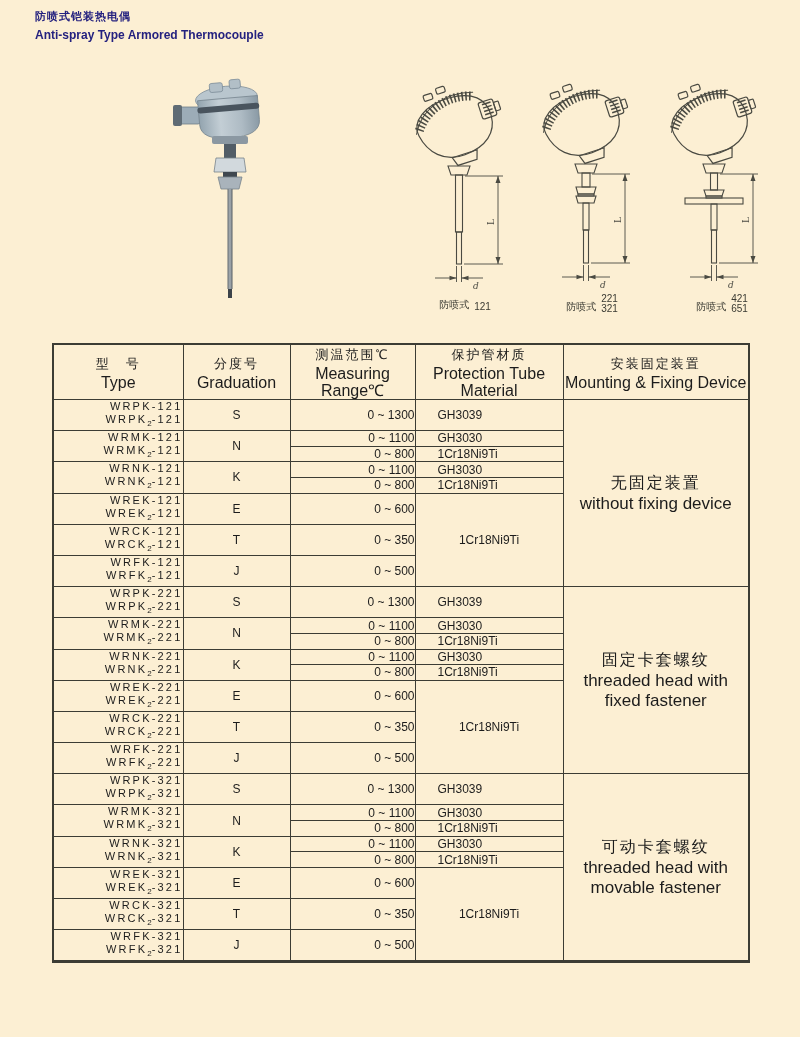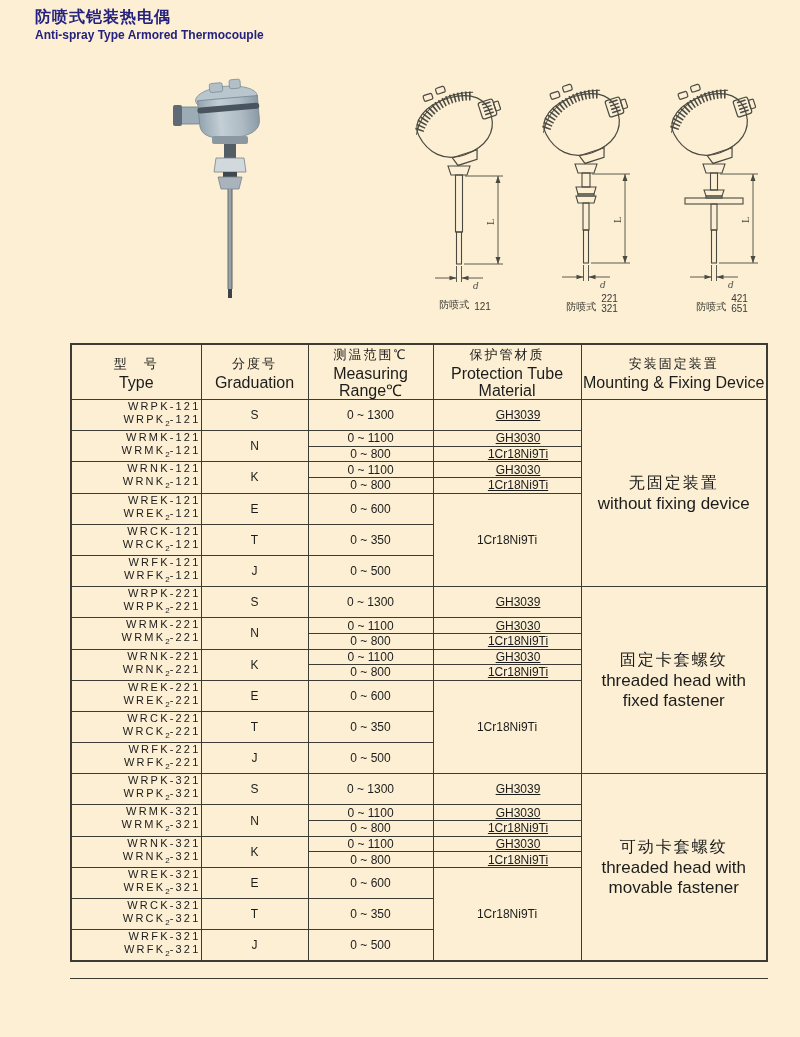--- a/index.html
+++ b/index.html
@@ -11,51 +11,51 @@
   }
   html,body{margin:0;padding:0;}
   body{font-family:"Liberation Sans", sans-serif; background:#e8e2d2;}
   .page{
     position:relative; width:800px; height:1037px;
     background:var(--bg); overflow:hidden; margin:0 auto;
     color:var(--ink);
   }
   
   .title-block{position:absolute; left:35px; top:7px;}
-  .title-zh{font-size:16px; font-weight:bold; color:var(--title); letter-spacing:1px; line-height:19px;}
+  .title-zh{font-size:11px; font-weight:bold; color:var(--title); letter-spacing:1px; line-height:19px;}
   .title-en{font-size:12px; font-weight:bold; color:var(--title); line-height:19px;}
   
   .fig{position:absolute;}
   .caption{
     position:absolute; display:flex; align-items:flex-end; justify-content:center;
     gap:5px; font-size:10px; color:#3a3a32;
   }
   .caption .stack{display:flex; flex-direction:column; line-height:10px; font-size:10px;}
   
   .table-wrap{
-    position:absolute; left:70px; top:343px;
-    padding-bottom:16px; border-bottom:1px solid var(--line);
+    position:absolute; left:52px; top:343px;
+    padding-bottom:0; border-bottom:1px solid var(--line);
   }
   table.spec{
     border-collapse:collapse; table-layout:fixed; width:696px;
     border:2px solid var(--line);
   }
   table.spec th, table.spec td{ border:1px solid var(--line); padding:0; overflow:hidden;}
   thead tr{height:54px;}
   tr.full{height:30px;}
   tr.half{height:15px;}
   th{font-weight:normal; text-align:center; vertical-align:middle;}
   .th-zh{display:block; font-size:13px; letter-spacing:2px; line-height:20px;}
   .th-en{display:block; font-size:16px; line-height:17px;}
   .td-type{text-align:right; padding-left:13px; font-size:11px; line-height:13px; letter-spacing:2.2px; vertical-align:middle;}
   .td-type sub{font-size:8px; letter-spacing:0;}
   .td-grad{text-align:center; font-size:12px; vertical-align:middle;}
-  .td-range{text-align:center; padding-left:26px; font-size:12px; vertical-align:middle;}
+  .td-range{text-align:right; padding-left:26px; font-size:12px; vertical-align:middle;}
   .td-mat{font-size:12px; vertical-align:middle;}
-  .td-mat.left{text-align:center; padding-left:22px;text-decoration:underline;}
+  .td-mat.left{text-align:left; padding-left:22px;}
   .td-mat.center{text-align:center;}
   .td-mount{text-align:center; vertical-align:middle;}
   .mount-zh{display:block; font-size:16px; letter-spacing:2px; line-height:22px;}
   .mount-en{display:block; font-size:17px; line-height:20px; max-width:172px; margin:0 auto;}
 </style>
 </head>
 <body>
 
 <div class="page">
 

